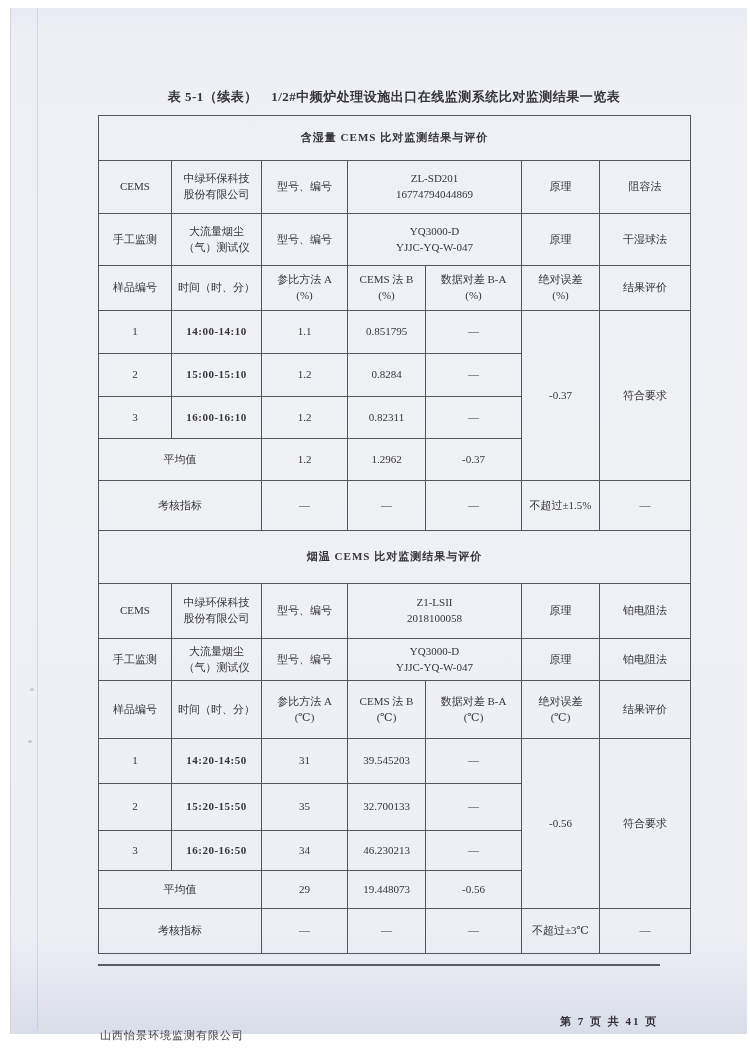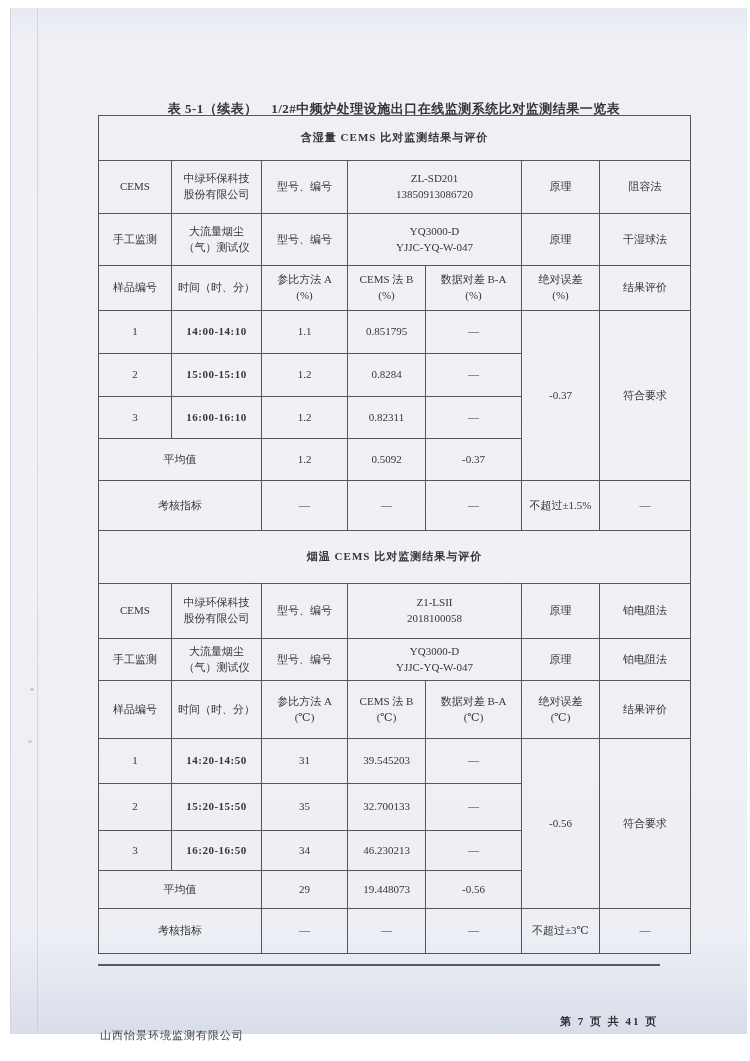--- a/index.html
+++ b/index.html
@@ -13,21 +13,21 @@
     background:linear-gradient(180deg,#e7eaf2 0%,#eef0f5 3%,#f0f1f5 45%,#edeff5 90%,#e2e5ef 96%,#d9dde9 100%);
     border-left:1px solid #d2d5df;
   }
   .fold-line{
     position:absolute;left:37px;top:8px;width:1px;height:1022px;
     background:rgba(150,156,178,0.28);
   }
   .speck{position:absolute;background:rgba(130,135,150,0.35);border-radius:50%;}
   .doc-title{
     position:absolute;left:98px;top:88px;width:592px;text-align:center;
-    font-weight:bold;font-size:13px;letter-spacing:0.5px;white-space:pre;margin-top:12px;
+    font-weight:bold;font-size:13px;letter-spacing:0.5px;white-space:pre;
   }
   table.cmp{
     position:absolute;left:98px;top:115px;width:592px;
     border-collapse:collapse;table-layout:fixed;
   }
   table.cmp td{
     border:1px solid #55555c;text-align:center;vertical-align:middle;
     font-size:11px;line-height:1.45;padding:1px 2px;white-space:pre-line;
     color:#35353a;
   }
@@ -69,21 +69,21 @@
   <tbody>
       <tr style="height:45px">
     <td colspan="7" class="sec">含湿量 CEMS 比对监测结果与评价</td>
   </tr>
   <tr style="height:53px">
     <td>CEMS</td>
     <td>中绿环保科技
 股份有限公司</td>
     <td>型号、编号</td>
     <td colspan="2">ZL-SD201
-13850913086720</td>
+16774794044869</td>
     <td>原理</td>
     <td>阻容法</td>
   </tr>
   <tr style="height:52px">
     <td>手工监测</td>
     <td>大流量烟尘
 （气）测试仪</td>
     <td>型号、编号</td>
     <td colspan="2">YQ3000-D
 YJJC-YQ-W-047</td>
@@ -122,21 +122,21 @@
   <tr style="height:42px">
     <td>3</td>
     <td class="bold">16:00-16:10</td>
     <td class="num">1.2</td>
     <td class="num">0.82311</td>
     <td>—</td>
   </tr>
   <tr style="height:42px">
     <td colspan="2">平均值</td>
     <td class="num">1.2</td>
-    <td class="num">0.5092</td>
+    <td class="num">1.2962</td>
     <td class="num">-0.37</td>
   </tr>
   <tr style="height:50px">
     <td colspan="2">考核指标</td>
     <td>—</td>
     <td>—</td>
     <td>—</td>
     <td>不超过±1.5%</td>
     <td>—</td>
   </tr>

